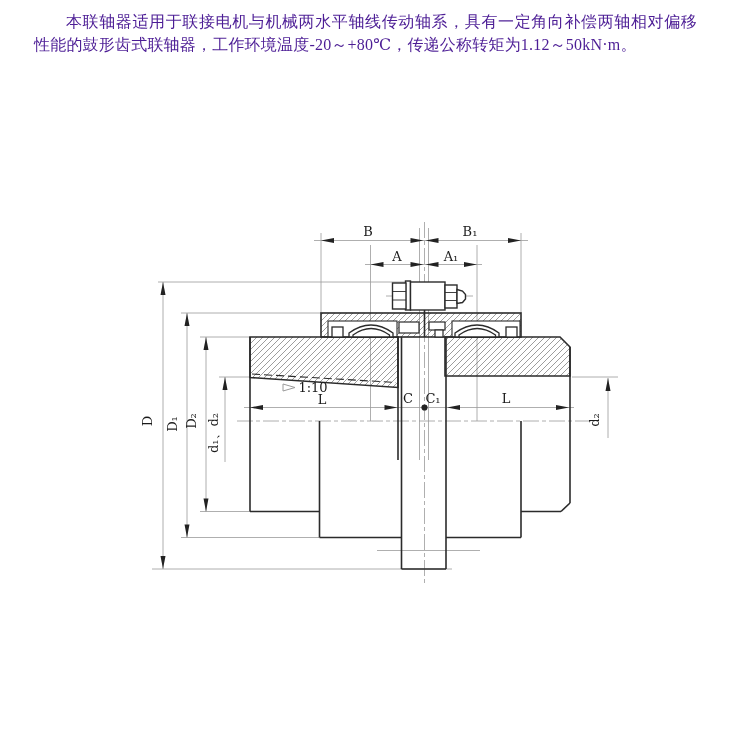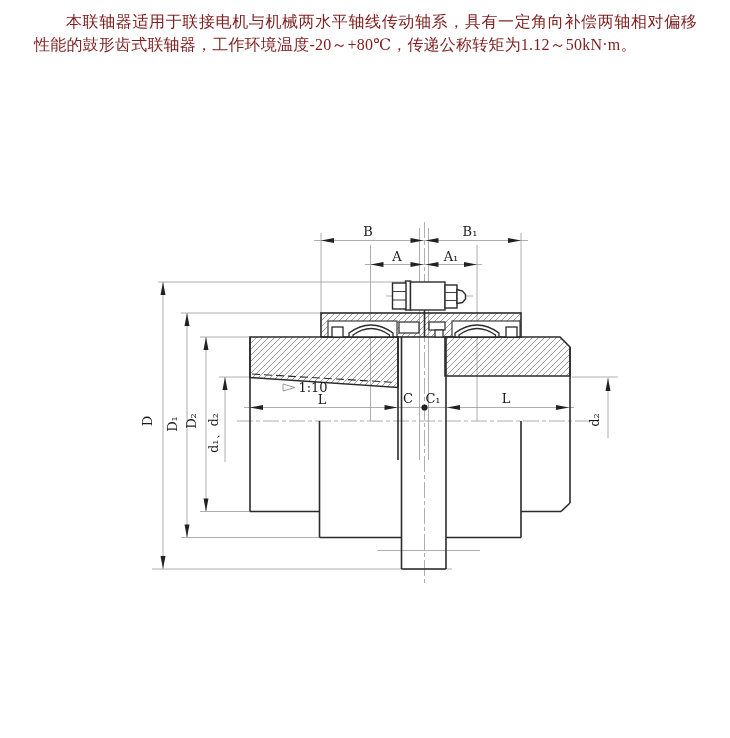--- a/index.html
+++ b/index.html
@@ -1,19 +1,19 @@
 <!DOCTYPE html>
 <html><head>
 <meta charset="utf-8">
 <style>
   html,body{margin:0;padding:0;background:#ffffff;}
   .page{position:relative;width:730px;height:738px;background:#ffffff;overflow:hidden;
         font-family:"Liberation Serif","DejaVu Serif",serif;}
   .desc{position:absolute;left:34px;top:10px;width:663px;font-size:16px;line-height:23px;
-        color:#7f1d1d;text-indent:2em;text-align:justify;letter-spacing:0.2px;}
+        color:#4c1d95;text-indent:2em;text-align:justify;letter-spacing:0.2px;}
   svg{position:absolute;left:0;top:0;}
   .dimlabel{font-family:"DejaVu Serif","Liberation Serif",serif;font-size:13px;fill:#1a1a1a;}
 </style>
 </head>
 <body>
 
 <div class="page">
 
   <div class="desc">本联轴器适用于联接电机与机械两水平轴线传动轴系，具有一定角向补偿两轴相对偏移性能的鼓形齿式联轴器，工作环境温度-20～+80℃，传递公称转矩为1.12～50kN·m。</div>
 

